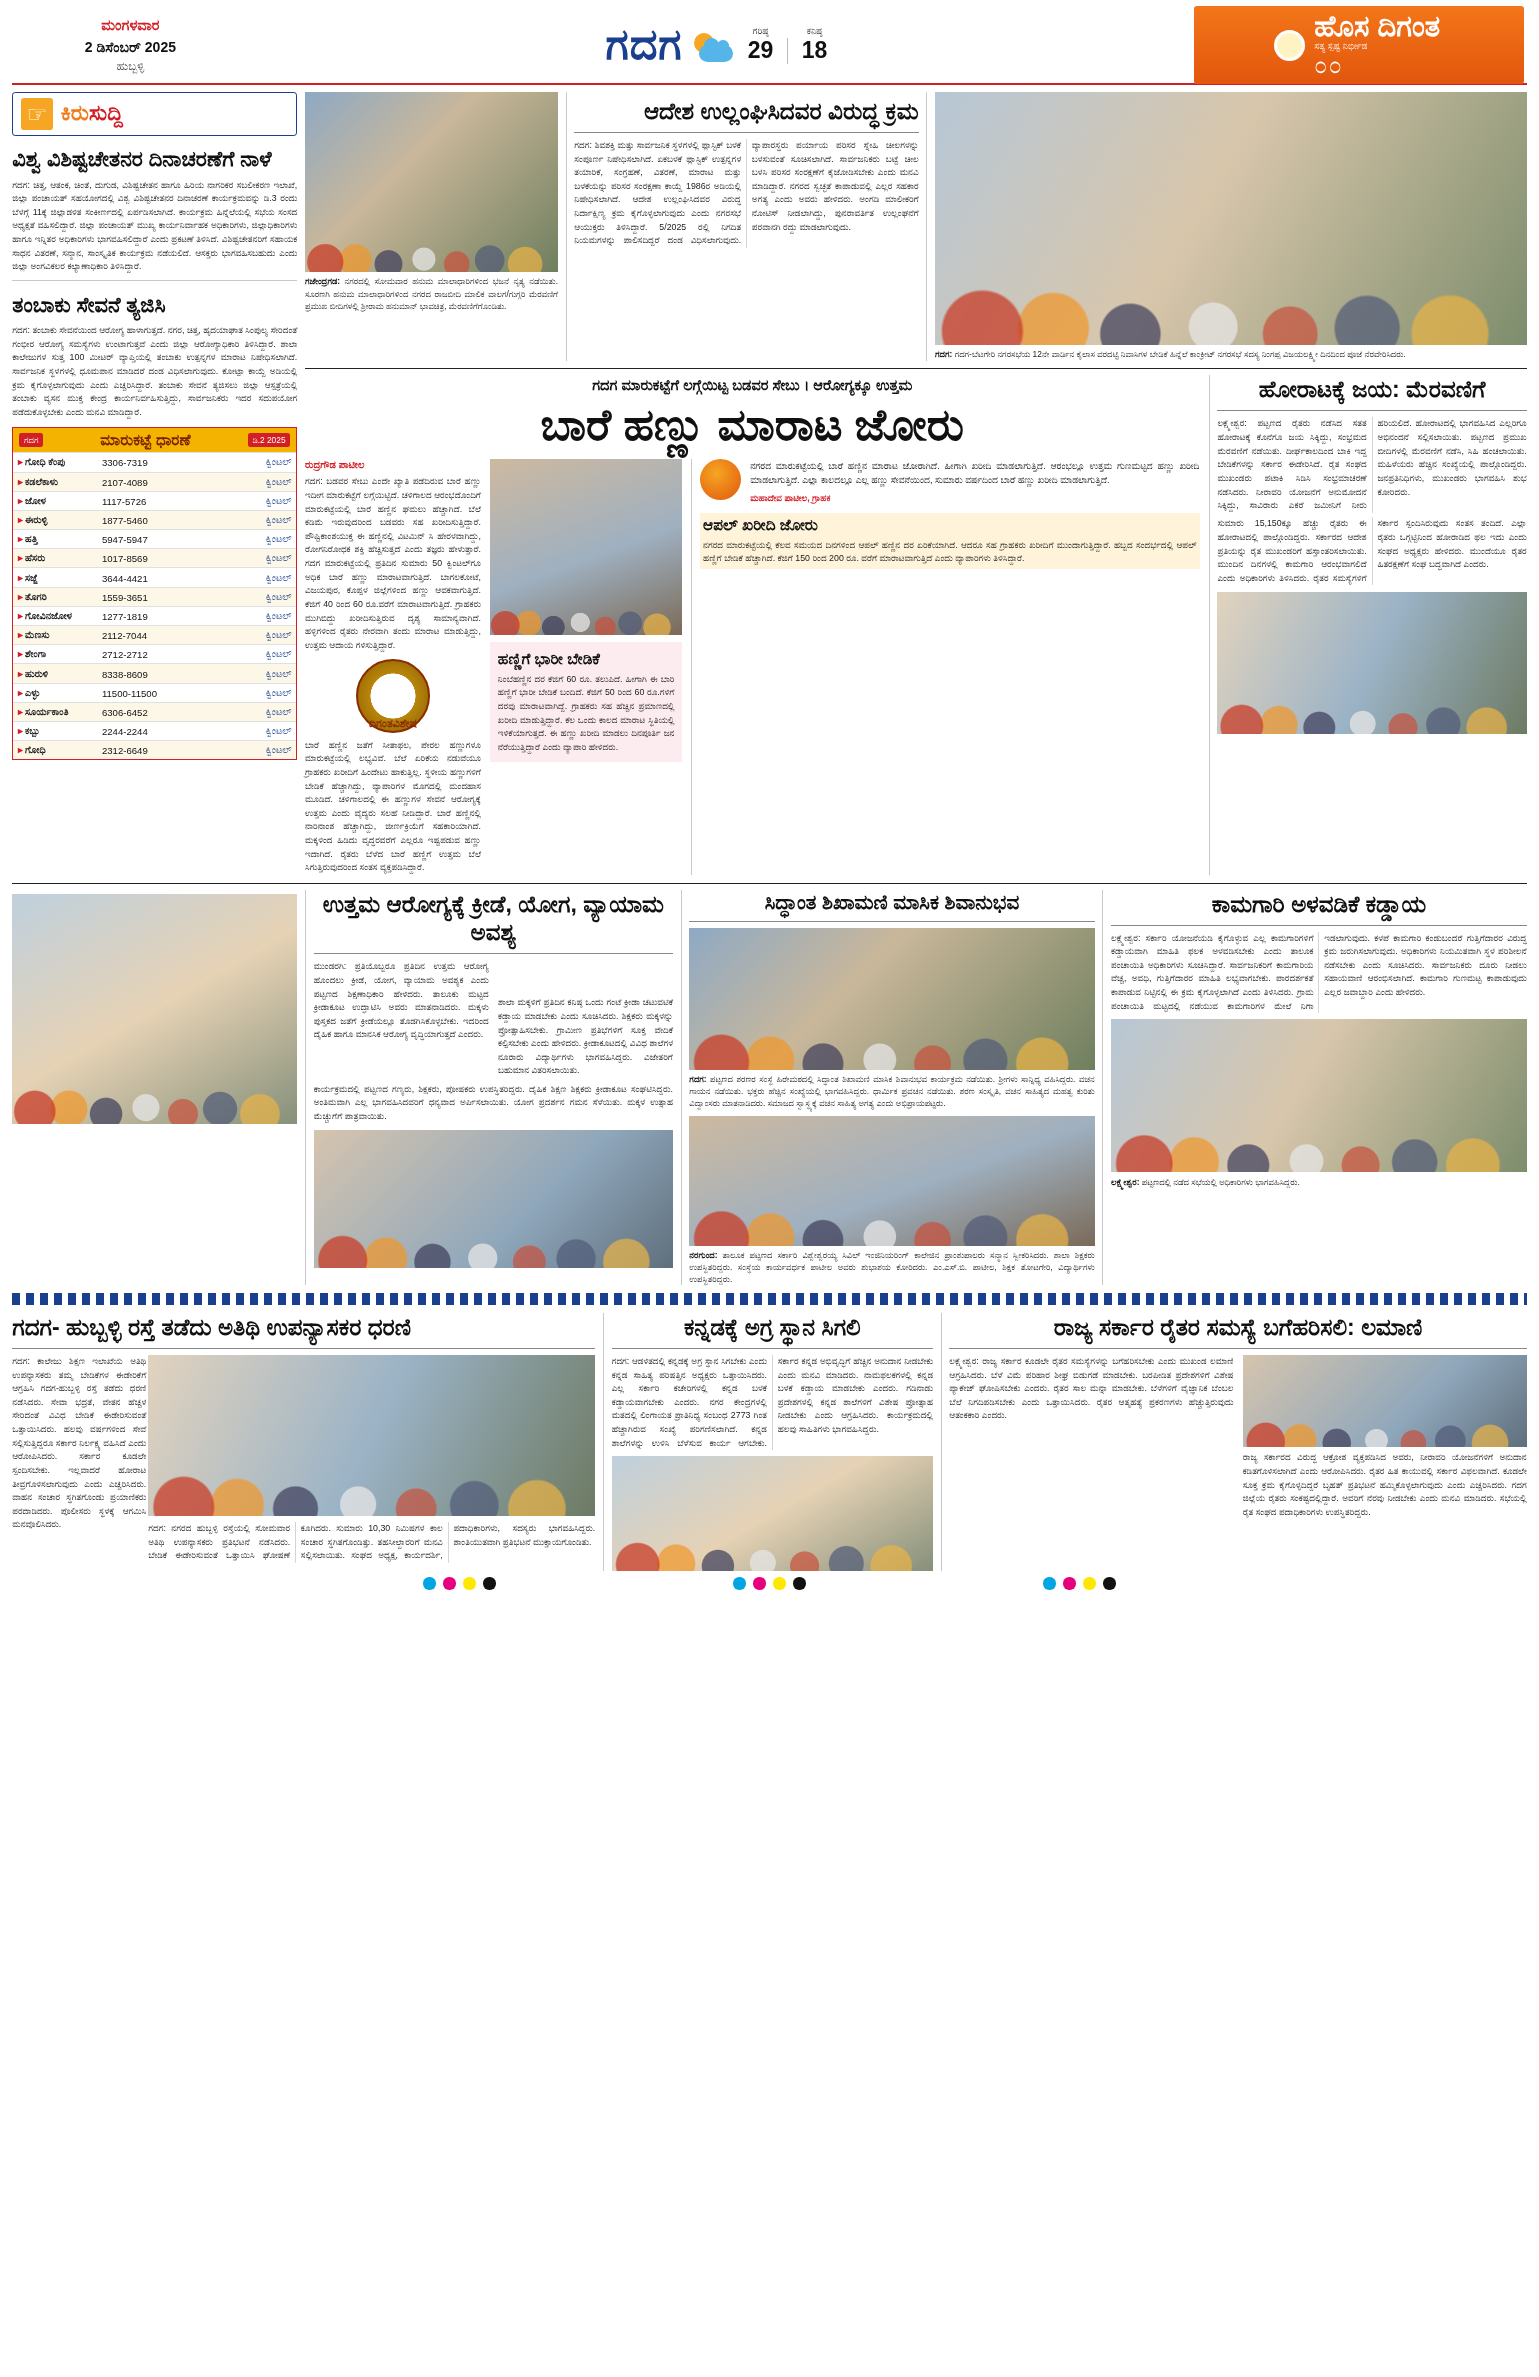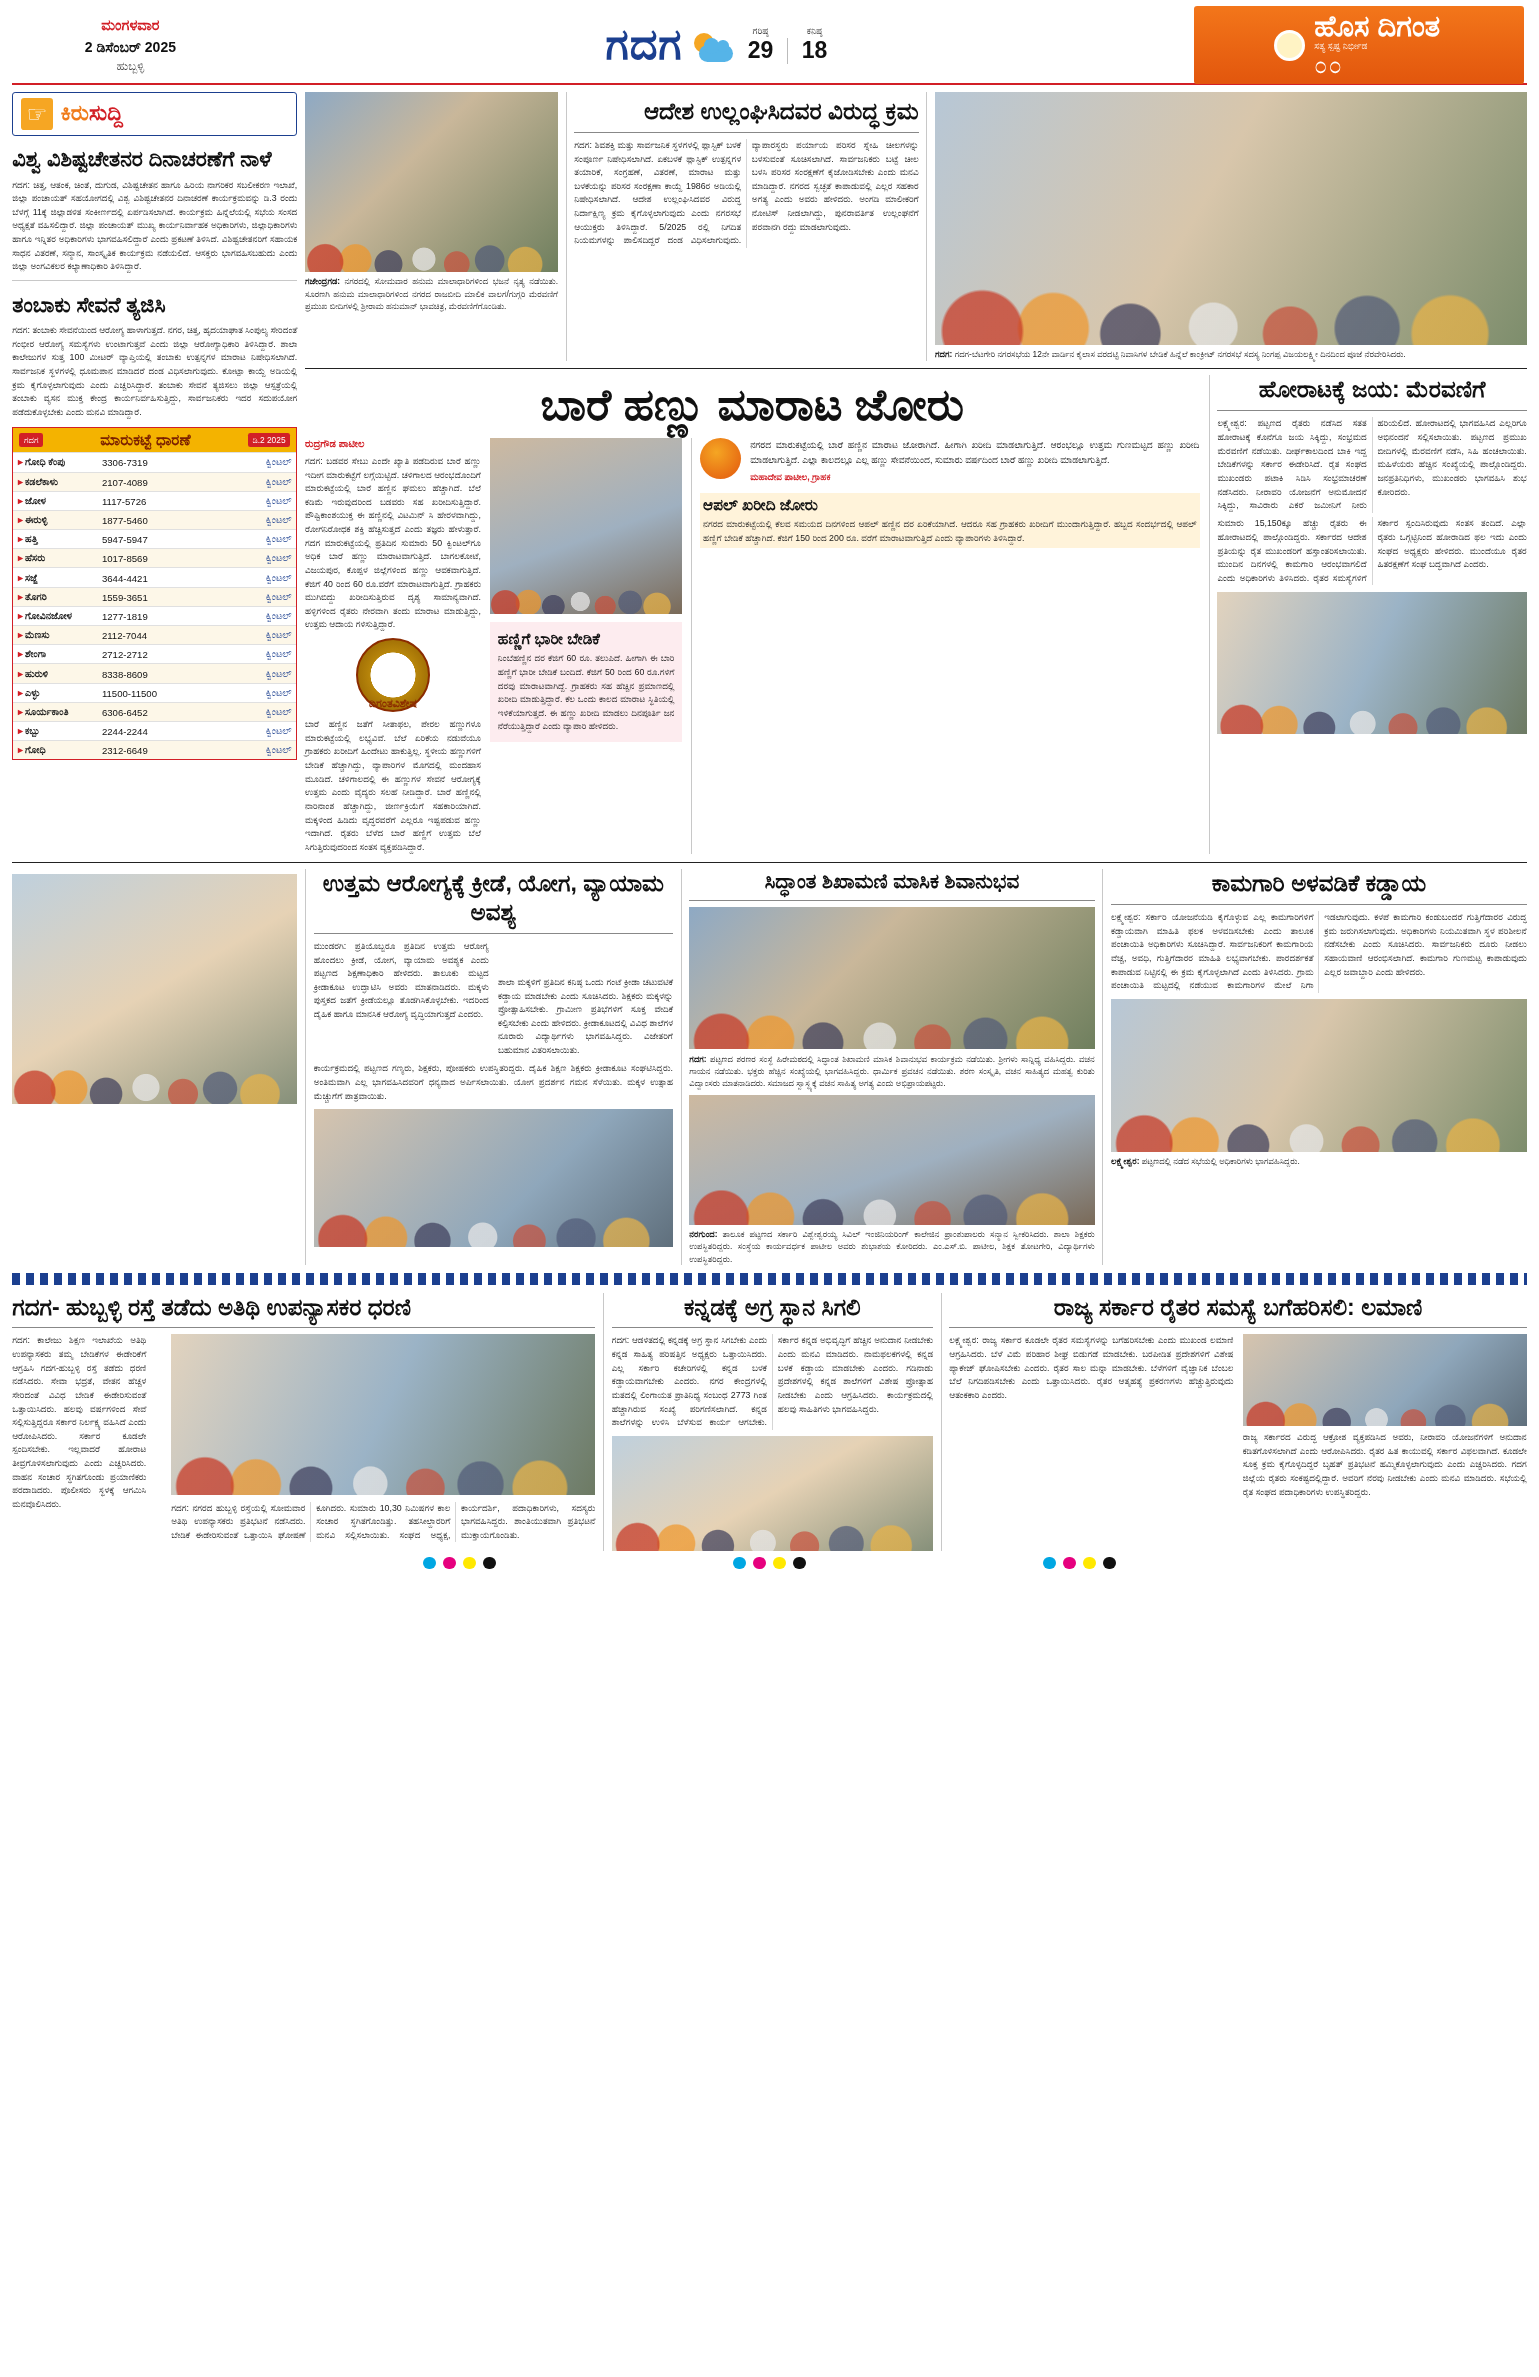--- a/index.html
+++ b/index.html
@@ -328,20 +328,21 @@
             <b>ಗದಗ:</b>
             <span>ಗದಗ-ಬೆಟಗೇರಿ ನಗರಸಭೆಯ 12ನೇ ವಾರ್ಡಿನ ಕೈಲಾಸ ವರದಟ್ಟಿ ನಿವಾಸಿಗಳ ಬೇಡಿಕೆ ಹಿನ್ನೆಲೆ ಕಾಂಕ್ರೀಟ್ ನಗರಸಭೆ ಸದಸ್ಯ ನಿಂಗಪ್ಪ ವಿಜಯಲಕ್ಷ್ಮೀ ದಿನದಿಂದ ಪೂಜೆ ನೆರವೇರಿಸಿದರು.</span>
           </div>
         </div>
       </div>
 
       <div class="rule" style="margin-top:7.7px;"></div>
 
       <div style="display:flex; gap:9.2px;">
         <div style="flex:1;">
+          <div class="kicker">ಗದಗ ಮಾರುಕಟ್ಟೆಗೆ ಲಗ್ಗೆಯಿಟ್ಟ ಬಡವರ ಸೇಬು । ಆರೋಗ್ಯಕ್ಕೂ ಉತ್ತಮ</div>
           <div class="big-head">ಬಾರೆ ಹಣ್ಣು ಮಾರಾಟ ಜೋರು</div>
 
           <div style="display:flex; gap:9.2px;">
             <div style="width:176px;">
               <div class="byline">ರುದ್ರಗೌಡ ಪಾಟೀಲ</div>
               <div class="body-txt" style="margin-top:4.6px;">ಗದಗ: ಬಡವರ ಸೇಬು ಎಂದೇ ಖ್ಯಾತಿ ಪಡೆದಿರುವ ಬಾರೆ ಹಣ್ಣು ಇದೀಗ ಮಾರುಕಟ್ಟೆಗೆ ಲಗ್ಗೆಯಿಟ್ಟಿದೆ. ಚಳಿಗಾಲದ ಆರಂಭದೊಂದಿಗೆ ಮಾರುಕಟ್ಟೆಯಲ್ಲಿ ಬಾರೆ ಹಣ್ಣಿನ ಘಮಲು ಹೆಚ್ಚಾಗಿದೆ. ಬೆಲೆ ಕಡಿಮೆ ಇರುವುದರಿಂದ ಬಡವರು ಸಹ ಖರೀದಿಸುತ್ತಿದ್ದಾರೆ. ಪೌಷ್ಟಿಕಾಂಶಯುಕ್ತ ಈ ಹಣ್ಣಿನಲ್ಲಿ ವಿಟಮಿನ್ ಸಿ ಹೇರಳವಾಗಿದ್ದು, ರೋಗನಿರೋಧಕ ಶಕ್ತಿ ಹೆಚ್ಚಿಸುತ್ತದೆ ಎಂದು ತಜ್ಞರು ಹೇಳುತ್ತಾರೆ. ಗದಗ ಮಾರುಕಟ್ಟೆಯಲ್ಲಿ ಪ್ರತಿದಿನ ಸುಮಾರು 50 ಕ್ವಿಂಟಲ್‌ಗೂ ಅಧಿಕ ಬಾರೆ ಹಣ್ಣು ಮಾರಾಟವಾಗುತ್ತಿದೆ. ಬಾಗಲಕೋಟೆ, ವಿಜಯಪುರ, ಕೊಪ್ಪಳ ಜಿಲ್ಲೆಗಳಿಂದ ಹಣ್ಣು ಆವಕವಾಗುತ್ತಿದೆ. ಕೆಜಿಗೆ 40 ರಿಂದ 60 ರೂ.ವರೆಗೆ ಮಾರಾಟವಾಗುತ್ತಿದೆ. ಗ್ರಾಹಕರು ಮುಗಿಬಿದ್ದು ಖರೀದಿಸುತ್ತಿರುವ ದೃಶ್ಯ ಸಾಮಾನ್ಯವಾಗಿದೆ. ಹಳ್ಳಿಗಳಿಂದ ರೈತರು ನೇರವಾಗಿ ತಂದು ಮಾರಾಟ ಮಾಡುತ್ತಿದ್ದು, ಉತ್ತಮ ಆದಾಯ ಗಳಿಸುತ್ತಿದ್ದಾರೆ.</div>
               <div style="display:flex;justify-content:center;margin-top:6.1px;">
                 <div class="seal">
                   <span>ದಿಗಂತ</span>
                   <span>ವಿಶೇಷ</span>
@@ -444,21 +445,21 @@
     </div>
   </div>
 
   <div class="stripe"></div>
 
   <div class="content">
 
     <div class="col" style="width:583px;">
       <div class="sect-head left">ಗದಗ- ಹುಬ್ಬಳ್ಳಿ ರಸ್ತೆ ತಡೆದು ಅತಿಥಿ ಉಪನ್ಯಾಸಕರ ಧರಣಿ</div>
       <div class="rule" style="border-top:0.8px solid #888;"></div>
-      <div style="display:flex;gap:25px;">
+      <div style="display:flex;gap:2px;">
         <div class="body-txt" style="width:134px;">ಗದಗ: ಕಾಲೇಜು ಶಿಕ್ಷಣ ಇಲಾಖೆಯ ಅತಿಥಿ ಉಪನ್ಯಾಸಕರು ತಮ್ಮ ಬೇಡಿಕೆಗಳ ಈಡೇರಿಕೆಗೆ ಆಗ್ರಹಿಸಿ ಗದಗ-ಹುಬ್ಬಳ್ಳಿ ರಸ್ತೆ ತಡೆದು ಧರಣಿ ನಡೆಸಿದರು. ಸೇವಾ ಭದ್ರತೆ, ವೇತನ ಹೆಚ್ಚಳ ಸೇರಿದಂತೆ ವಿವಿಧ ಬೇಡಿಕೆ ಈಡೇರಿಸುವಂತೆ ಒತ್ತಾಯಿಸಿದರು. ಹಲವು ವರ್ಷಗಳಿಂದ ಸೇವೆ ಸಲ್ಲಿಸುತ್ತಿದ್ದರೂ ಸರ್ಕಾರ ನಿರ್ಲಕ್ಷ್ಯ ವಹಿಸಿದೆ ಎಂದು ಆರೋಪಿಸಿದರು. ಸರ್ಕಾರ ಕೂಡಲೇ ಸ್ಪಂದಿಸಬೇಕು. ಇಲ್ಲವಾದರೆ ಹೋರಾಟ ತೀವ್ರಗೊಳಿಸಲಾಗುವುದು ಎಂದು ಎಚ್ಚರಿಸಿದರು. ವಾಹನ ಸಂಚಾರ ಸ್ಥಗಿತಗೊಂಡು ಪ್ರಯಾಣಿಕರು ಪರದಾಡಿದರು. ಪೊಲೀಸರು ಸ್ಥಳಕ್ಕೆ ಆಗಮಿಸಿ ಮನವೊಲಿಸಿದರು.</div>
         <div style="flex:1;">
           <div class="photo ph-d ph-people" style="height:161px;">
               <div class="ph-grad"></div>
             </div>
           <div class="body-txt three-col" style="margin-top:6.1px;">ಗದಗ: ನಗರದ ಹುಬ್ಬಳ್ಳಿ ರಸ್ತೆಯಲ್ಲಿ ಸೋಮವಾರ ಅತಿಥಿ ಉಪನ್ಯಾಸಕರು ಪ್ರತಿಭಟನೆ ನಡೆಸಿದರು. ಬೇಡಿಕೆ ಈಡೇರಿಸುವಂತೆ ಒತ್ತಾಯಿಸಿ ಘೋಷಣೆ ಕೂಗಿದರು. ಸುಮಾರು 10,30 ನಿಮಿಷಗಳ ಕಾಲ ಸಂಚಾರ ಸ್ಥಗಿತಗೊಂಡಿತ್ತು. ತಹಸೀಲ್ದಾರರಿಗೆ ಮನವಿ ಸಲ್ಲಿಸಲಾಯಿತು. ಸಂಘದ ಅಧ್ಯಕ್ಷ, ಕಾರ್ಯದರ್ಶಿ, ಪದಾಧಿಕಾರಿಗಳು, ಸದಸ್ಯರು ಭಾಗವಹಿಸಿದ್ದರು. ಶಾಂತಿಯುತವಾಗಿ ಪ್ರತಿಭಟನೆ ಮುಕ್ತಾಯಗೊಂಡಿತು.</div>
         </div>
       </div>
     </div>
 

